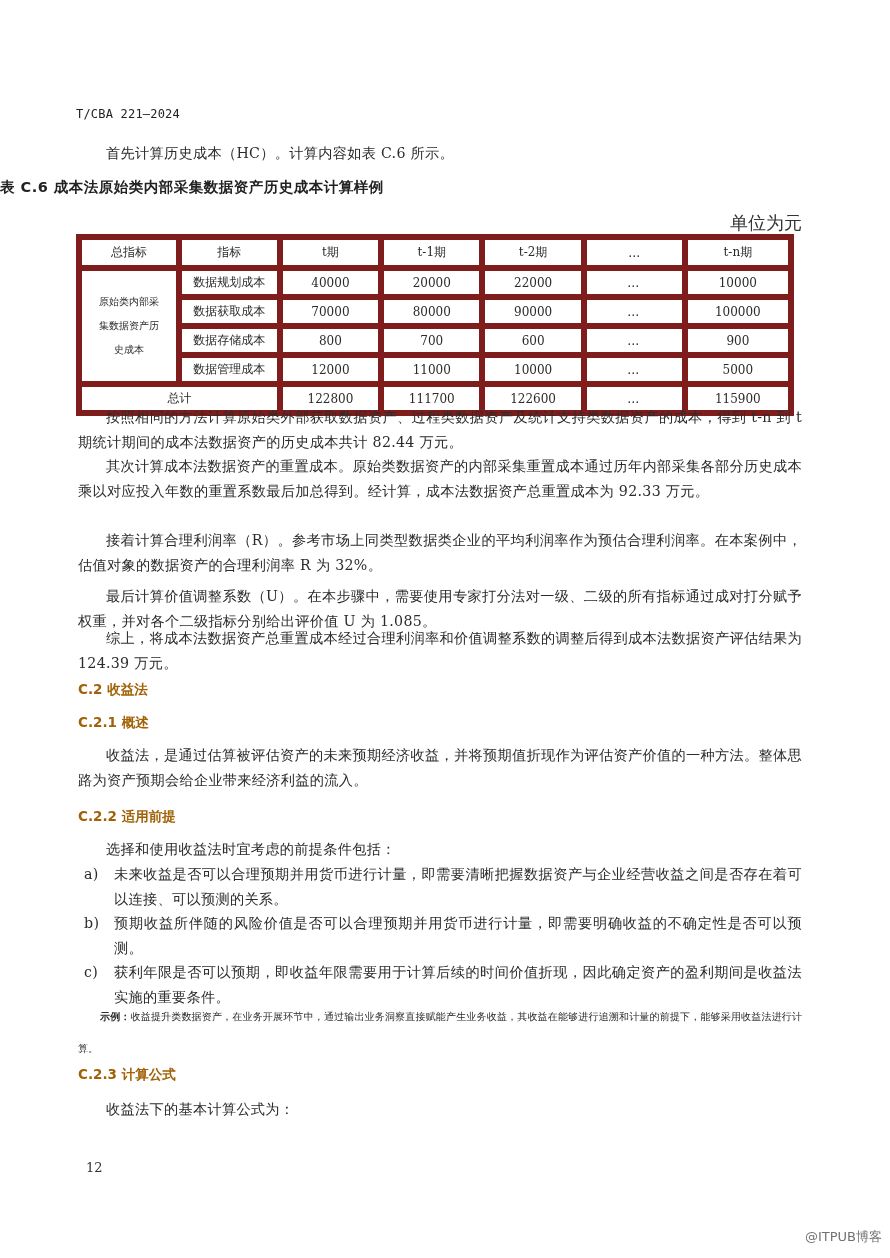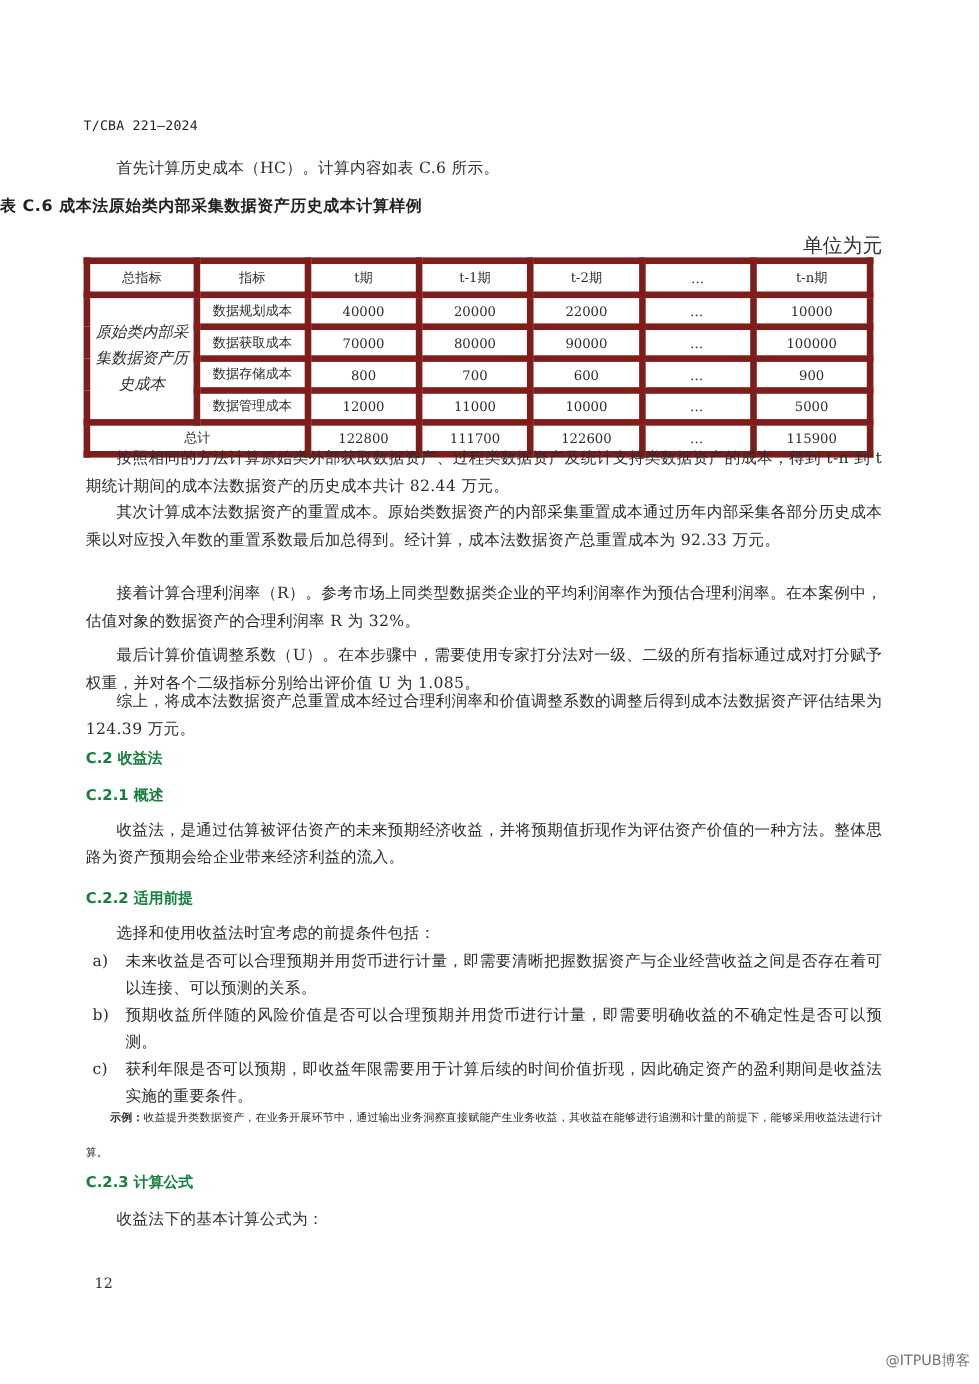--- a/index.html
+++ b/index.html
@@ -33,25 +33,25 @@
     position: absolute; left: 76px; top: 234px; width: 718px;
     border-collapse: collapse; font-size: 12px; color: #2b2b2b;
     border: 1.6px solid #333;
   }
   table.cost td, table.cost th {
     border: 6px solid #7f1d1d; text-align: center; font-weight: normal;
     height: 23px; padding: 0;
   }
   table.cost th { height: 25px; }
   table.cost .dots { letter-spacing: 2px; }
-  table.cost .group-cell { line-height: 24px; font-size: 14px; font-style: italic; }
+  table.cost .group-cell { line-height: 24px; font-size: 10px; }
   .heading {
     position: absolute; left: 78px;
     font-family: "DejaVu Sans", "Liberation Sans", sans-serif;
-    font-weight: bold; font-size: 13.5px; color: #15803d;
+    font-weight: bold; font-size: 13.5px; color: #a16207;
   }
   .list-item {
     position: absolute; left: 114px; width: 688px;
     font-size: 14.2px; line-height: 24.5px; color: #2b2b2b; letter-spacing: 0.3px;
     text-align: justify;
   }
   .list-marker { position: absolute; left: -30px; top: 0; }
   .example {
     position: absolute; left: 78px; width: 724px;
     font-size: 10px; line-height: 32px; color: #2b2b2b; text-indent: 22px;

